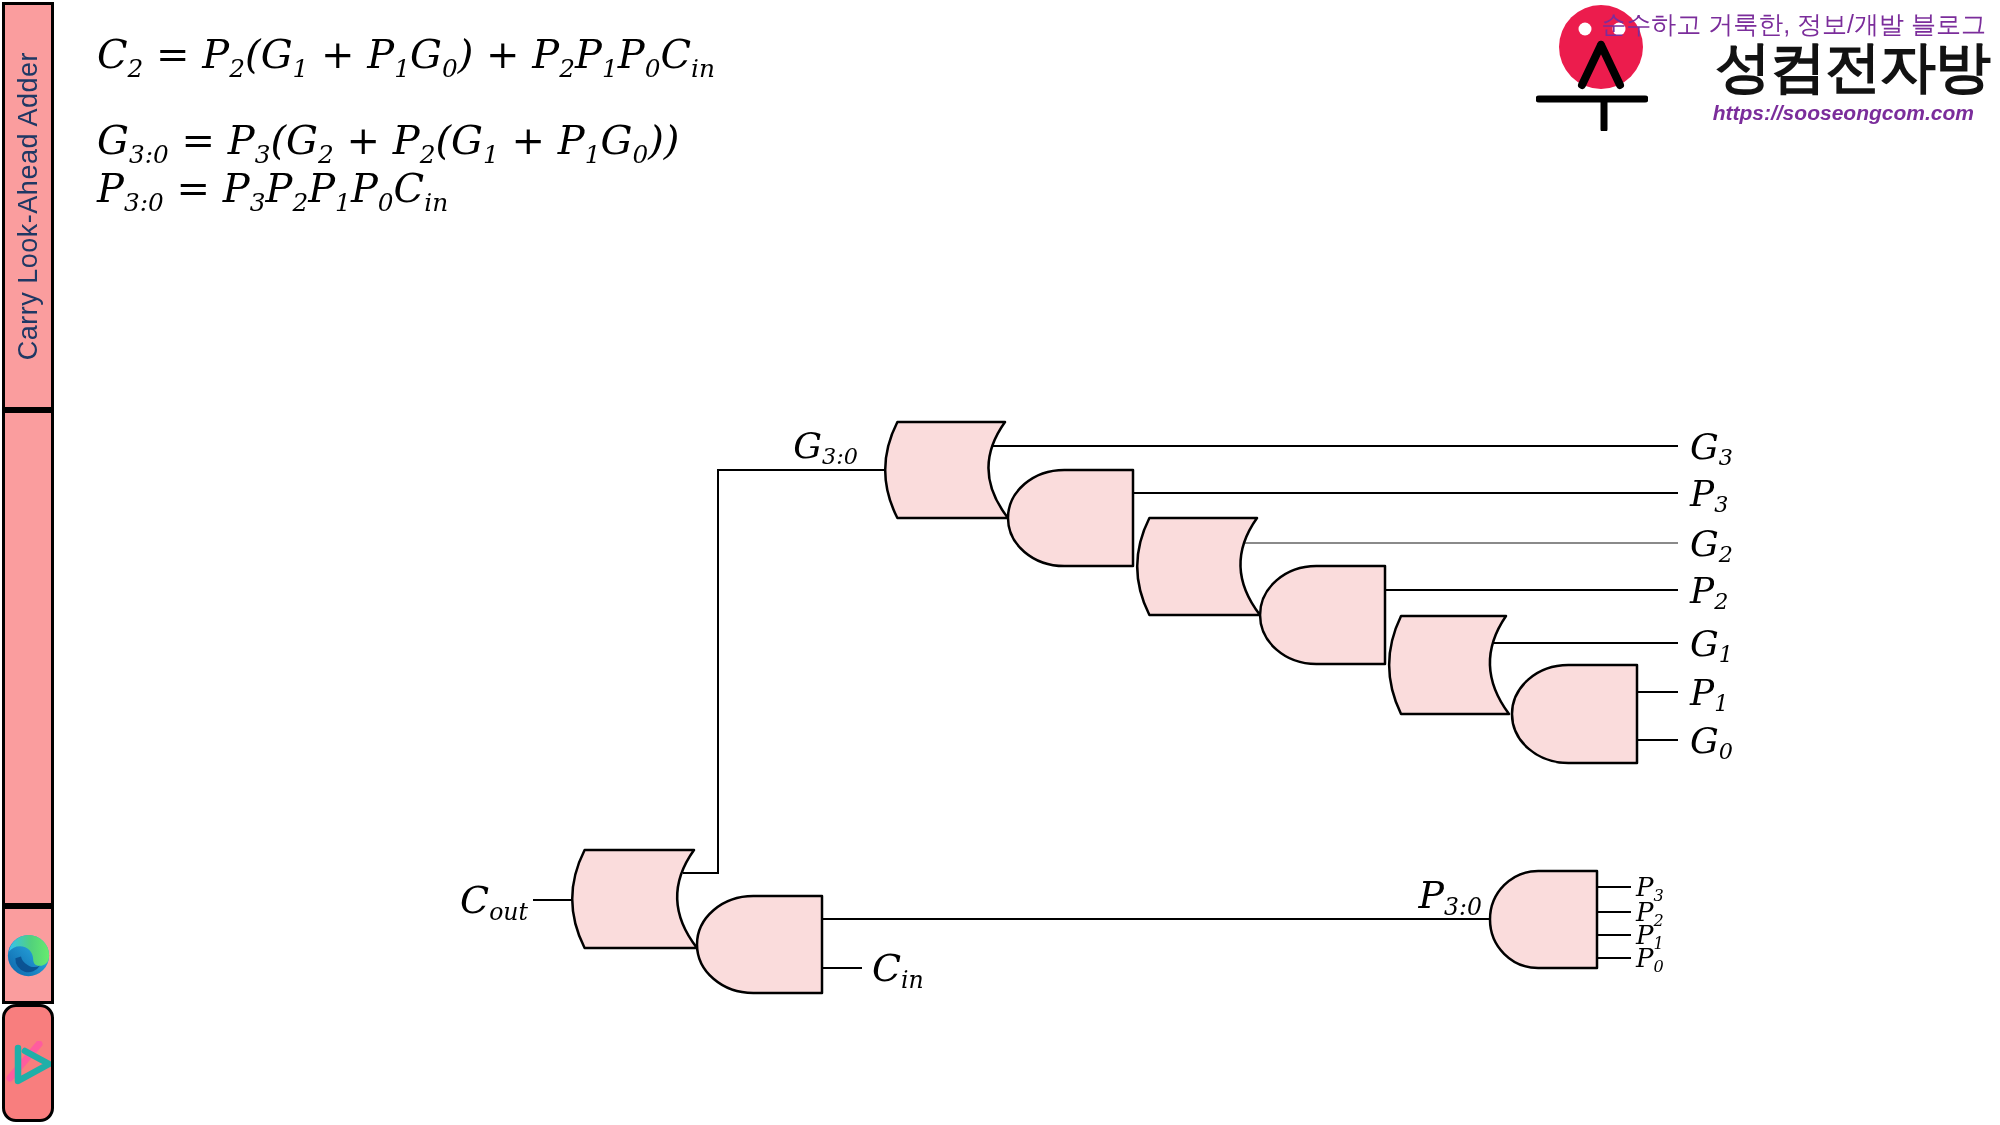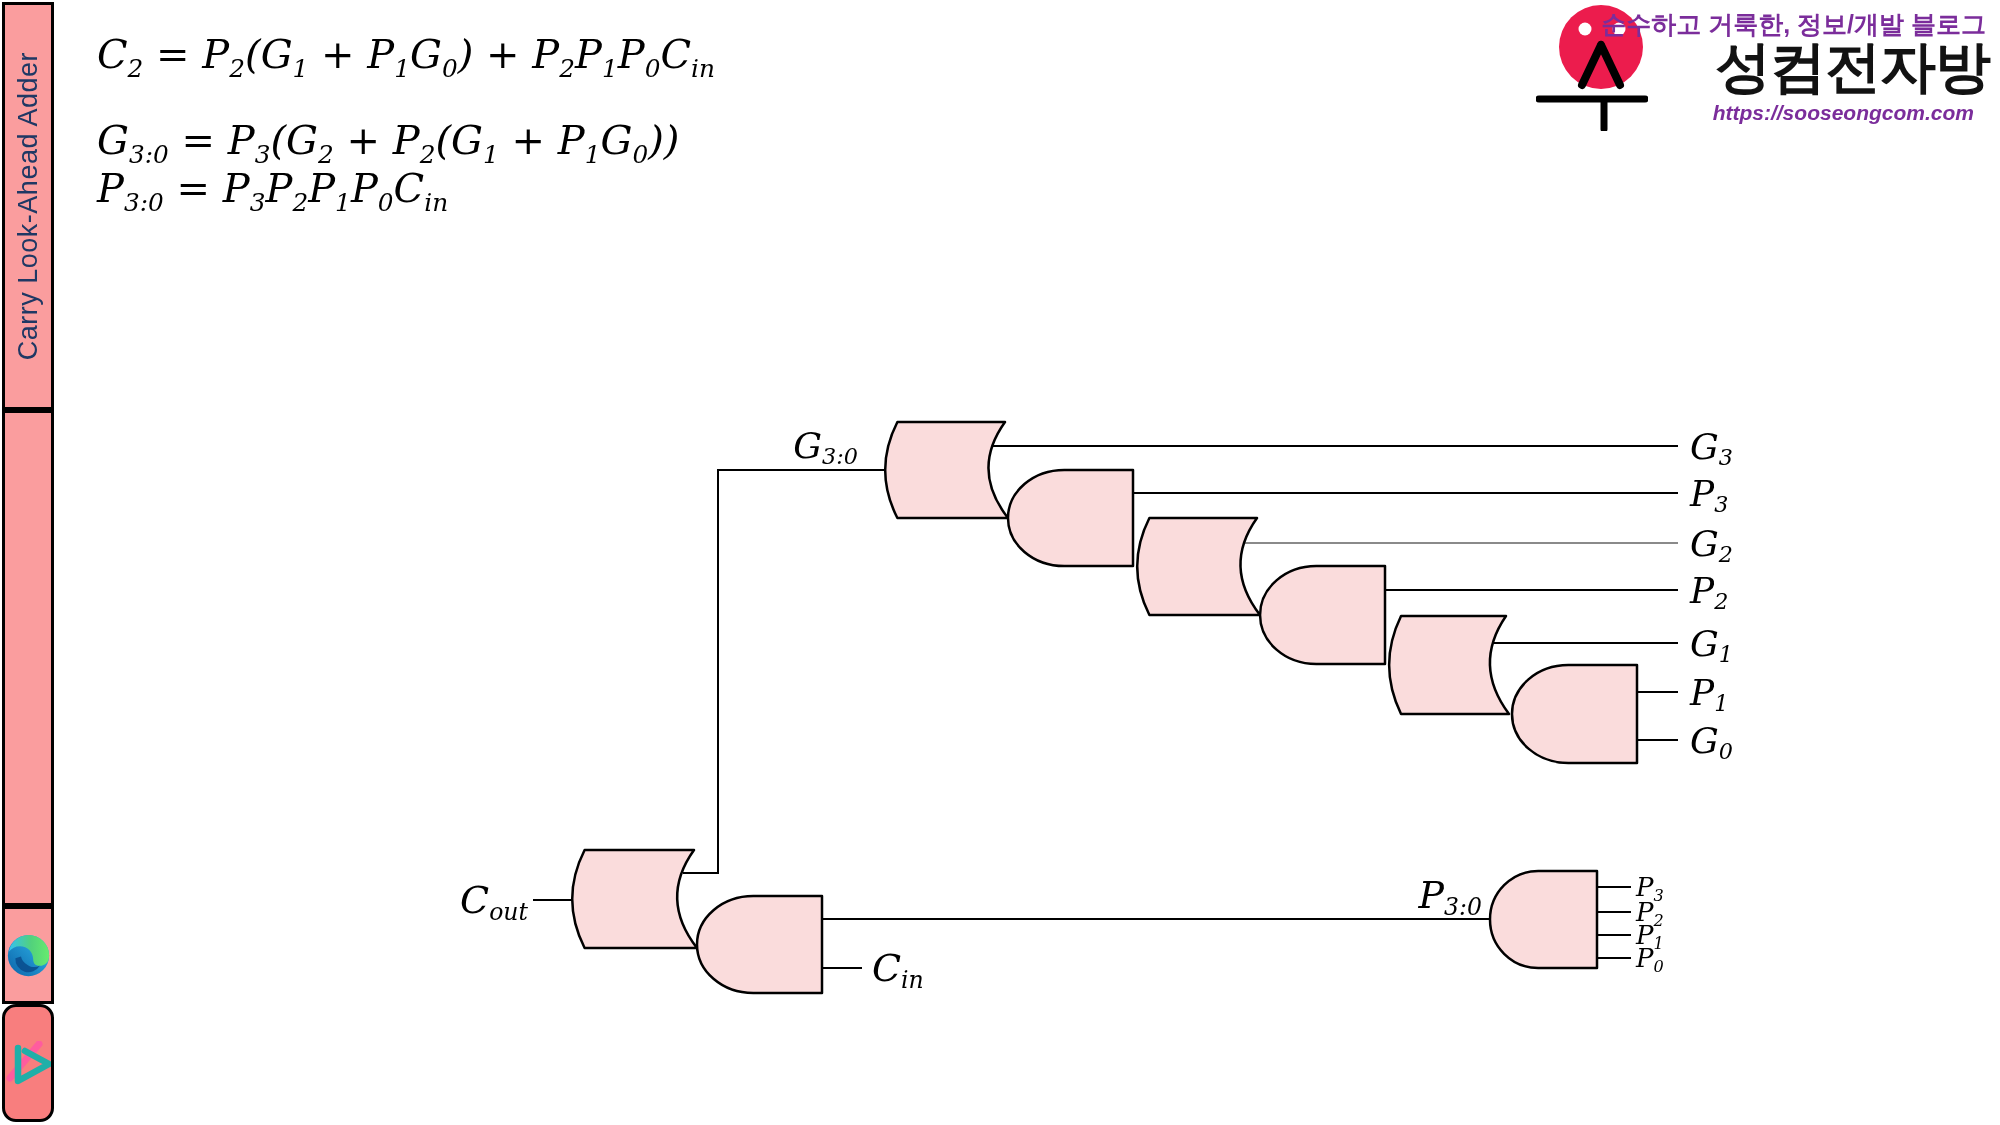--- a/index.html
+++ b/index.html
@@ -23,21 +23,21 @@
   
   #equations{
     position:absolute;left:97px;top:30px;color:#000;
     font-family:"DejaVu Serif","Liberation Serif",serif;font-style:italic;
     font-size:40px;
   }
   .eq-line{height:48px;line-height:48px;white-space:nowrap;}
   .eq-gap{height:38px;}
   #equations sub{font-size:62%;line-height:0;}
   
-  .tagline{position:absolute;right:14px;top:8px;font-size:25px;font-weight:700;
+  .tagline{position:absolute;right:14px;top:8px;font-size:25px;font-weight:400;
            color:var(--purple);white-space:nowrap;}
   .ltitle{position:absolute;right:10px;top:30px;font-size:56px;font-weight:800;
           color:#121212;letter-spacing:-1px;white-space:nowrap;text-align:center;}
   .lurl{position:absolute;right:26px;top:101px;font-size:21px;font-weight:700;
         font-style:italic;color:var(--purple);white-space:nowrap;}
   #face{position:absolute;left:1536px;top:3px;}
   
   #circuit{position:absolute;left:0;top:0;}
   #circuit text{
     font-family:"DejaVu Serif","Liberation Serif",serif;font-style:italic;fill:#000;

